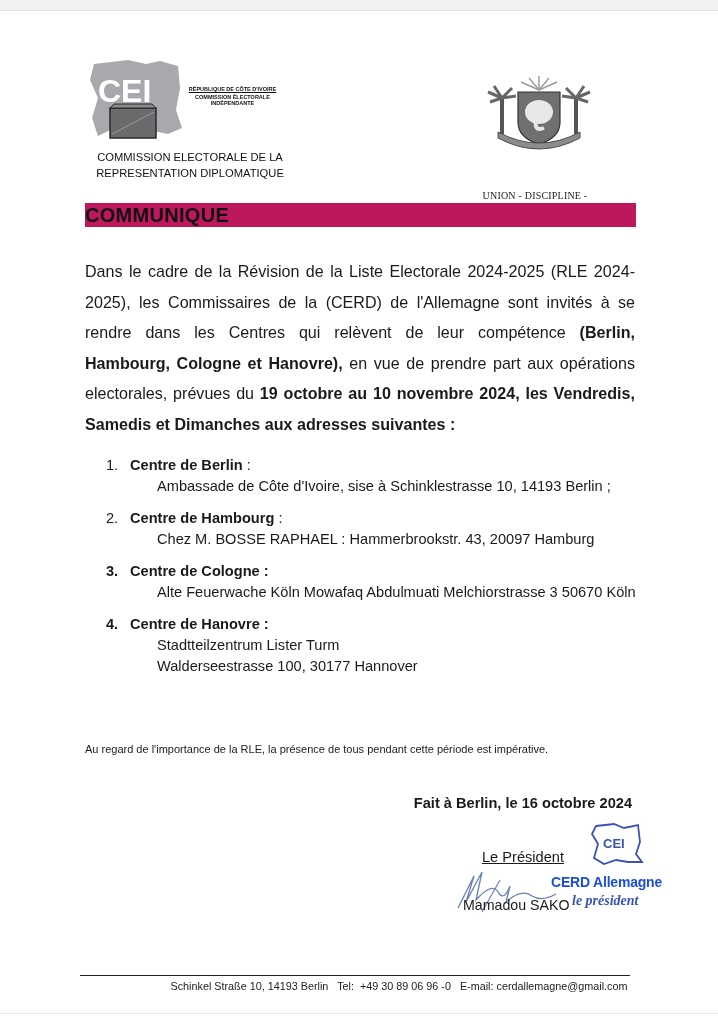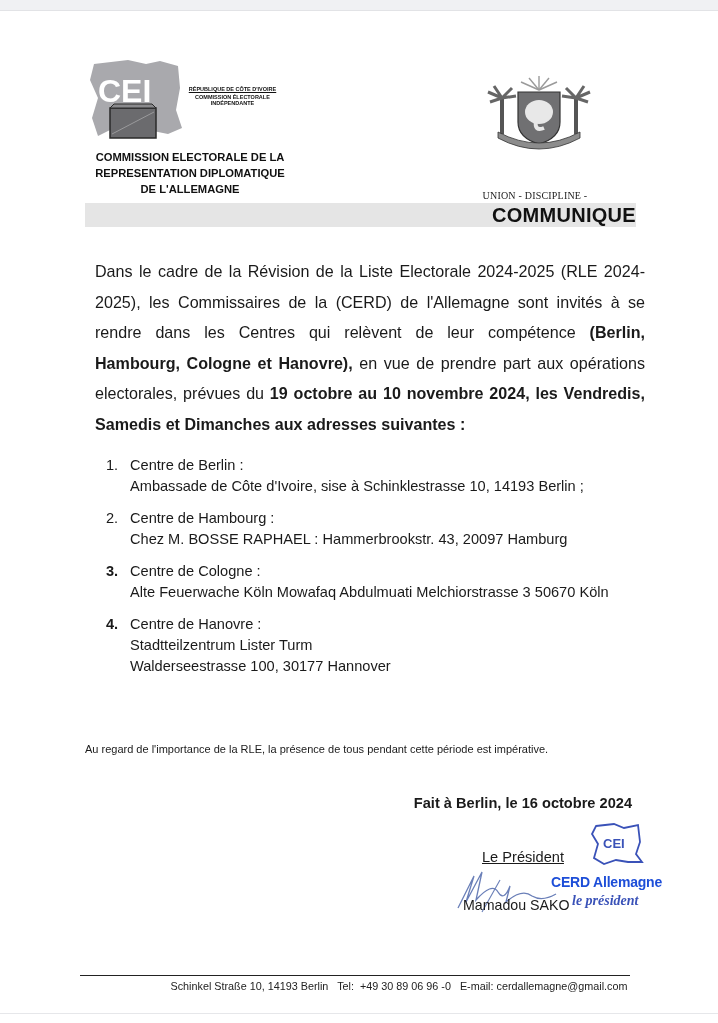--- a/index.html
+++ b/index.html
@@ -2,31 +2,31 @@
 <html><head>
 <meta charset="utf-8">
 <style>
   html, body { margin:0; padding:0; }
   body { width:718px; height:1023px; background:#ffffff; position:relative; overflow:hidden;
          font-family:"Liberation Sans", sans-serif; color:#1a1a1a; }
   .topbar { position:absolute; left:0; top:0; width:718px; height:10px; background:#f0f1f3; border-bottom:1px solid #e2e3e6; }
   .logo-cei { position:absolute; left:88px; top:58px; width:96px; height:84px; }
   .cei-caption { position:absolute; left:180px; top:86px; width:105px; text-align:center; font-weight:bold; font-size:5.5px; line-height:6.5px; color:#111; }
   .cei-caption .rep { text-decoration:underline; display:block; margin-bottom:1px; }
-  .commission-heading { position:absolute; left:88px; top:149px; width:204px; text-align:center; font-weight:bold; font-size:11.2px; line-height:16px; color:#111; }
+  .commission-heading { position:absolute; left:88px; top:149px; width:204px; text-align:center; font-weight:normal; font-size:11.2px; line-height:16px; color:#111; }
   .coat-of-arms { position:absolute; left:484px; top:76px; width:110px; height:76px; }
   .motto { position:absolute; left:468px; top:158px; width:134px; text-align:center; font-family:"Liberation Serif", serif; font-size:10px; color:#222; letter-spacing:0.2px;margin-top:32px; }
-  .banner { position:absolute; left:85px; top:203px; width:551px; height:24px; background:#e5e5e5; text-align:right; }
+  .banner { position:absolute; left:85px; top:203px; width:551px; height:24px; background:#be185d; text-align:left; }
   .banner span { font-weight:bold; font-size:20px; line-height:24px; color:#111; letter-spacing:0.3px; }
-  .intro { position:absolute; left:95px; top:256px; width:550px; font-size:16.1px; line-height:30.5px; text-align:justify; }
+  .intro { position:absolute; left:85px; top:256px; width:550px; font-size:16.1px; line-height:30.5px; text-align:justify; }
   .centers { position:absolute; left:106px; top:455px; width:535px; list-style:none; margin:0; padding:0; }
   .centers li { position:relative; padding-left:24px; margin-bottom:11px; font-size:14.6px; line-height:21px; }
   .centers .num { position:absolute; left:0; top:0; }
-  .centers .name { font-weight:normal;margin-top:18px; }
-  .centers .addr { display:block; text-align:justify; }
+  .centers .name { font-weight:bold;margin-top:18px; }
+  .centers .addr { display:block; text-align:justify;margin-left:27px; }
   .centers li:nth-child(3) .num, .centers li:nth-child(4) .num { font-weight:bold; }
   .closing { position:absolute; left:85px; top:734px; width:550px; font-size:11px; line-height:30px; }
   .date-line { position:absolute; right:86px; top:795px; font-size:14.6px; text-align:right;font-weight:bold; }
   .president-label { position:absolute; left:482px; top:849px; font-size:14.6px; text-decoration:underline; }
   .stamp { position:absolute; left:588px; top:822px; width:56px; height:44px; }
   .stamp-name { position:absolute; left:551px; top:874px; font-weight:bold; font-size:14px; color:#1d4ed8; letter-spacing:-0.2px; }
   .stamp-role { position:absolute; left:572px; top:893px; font-family:"Liberation Serif", serif; font-style:italic; font-weight:bold; font-size:14px; color:#3a52b8; }
   .signature { position:absolute; left:452px; top:862px; width:110px; height:52px; }
   .signer { position:absolute; left:463px; top:897px; font-size:14.2px; }
   .footer-rule { position:absolute; left:80px; top:975px; width:550px; height:1px; background:#222; }
@@ -49,21 +49,20 @@
 </svg>
 <div class="cei-caption">
   <span class="rep">RÉPUBLIQUE DE CÔTE D'IVOIRE</span>
   <span style="display:block">COMMISSION ÉLECTORALE</span>
   <span style="display:block">INDÉPENDANTE</span>
 </div>
 
 <div class="commission-heading">
   <div>COMMISSION ELECTORALE DE LA</div>
   <div>REPRESENTATION DIPLOMATIQUE</div>
-  <div>DE L'ALLEMAGNE</div>
 </div>
 
 <svg class="coat-of-arms" viewBox="0 0 110 76">
   <g stroke="#9a9a9a" stroke-width="1.4">
     <line x1="55" y1="14" x2="55" y2="0"></line>
       <line x1="55" y1="14" x2="45" y2="2"></line>
       <line x1="55" y1="14" x2="65" y2="2"></line>
     <line x1="55" y1="14" x2="37" y2="6"></line>
       <line x1="55" y1="14" x2="73" y2="6"></line>
   </g>

